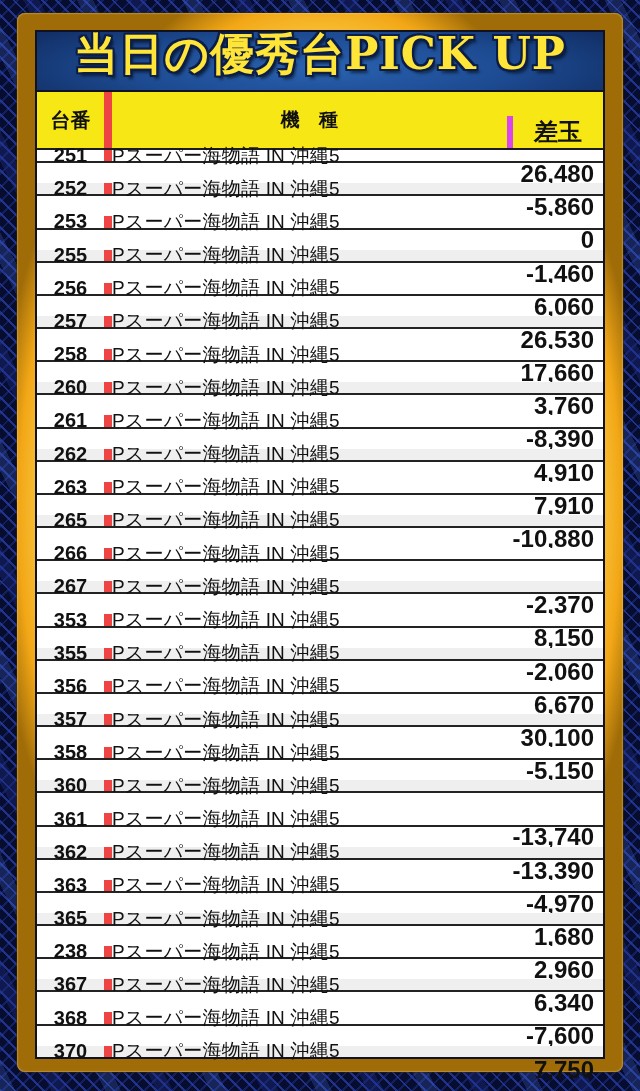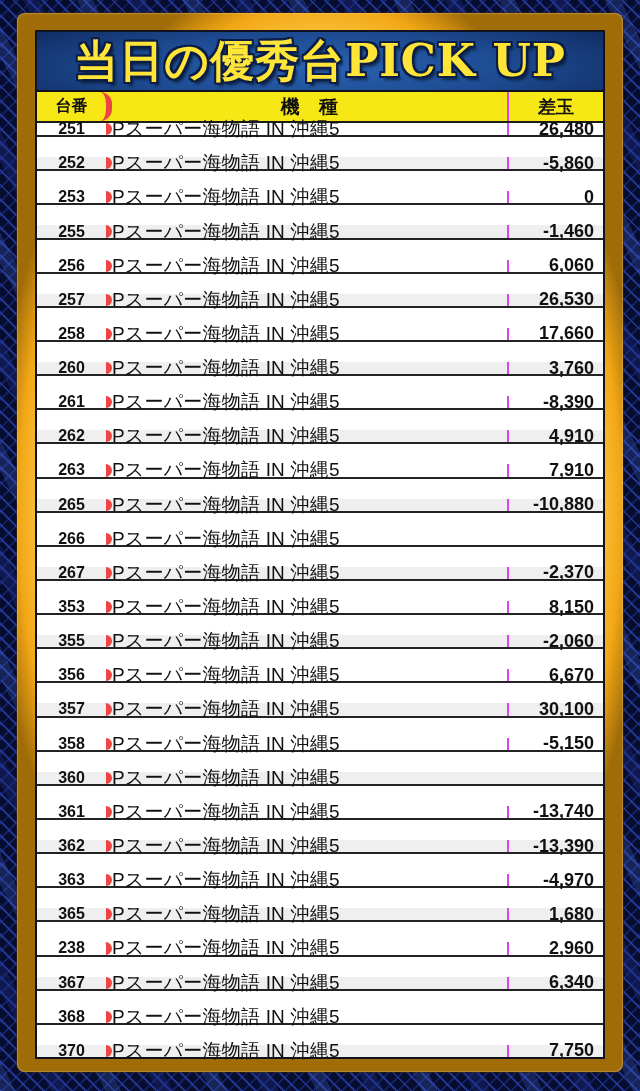--- a/index.html
+++ b/index.html
@@ -43,21 +43,20 @@
     border: 2px solid #10131f;
     min-width: 0;
   }
 
   .title-band {
     flex: 0 0 60px;
     background: radial-gradient(ellipse 75% 130% at 50% 62%,
         #2a62b0 0%, #1d4b92 45%, #122f66 80%, #0d2351 100%);
     border-bottom: 2px solid #10131f;
     display: flex;
-    align-items: center;
     justify-content: center;
     overflow: hidden;
   }
 
   .title-text {
     font-family: "DejaVu Serif", "Liberation Serif", serif;
     font-weight: bold;
     font-size: 44px;
     line-height: 1;
     letter-spacing: 1px;
@@ -93,38 +92,38 @@
     border-bottom: 2px solid #232323;
     min-height: 0;
     color: #111;
   }
   .row:last-child { border-bottom: none; }
   .row:nth-child(even) { background: #efefef; }
 
   .c-no {
     flex: 0 0 75px;
     display: flex; align-items: center; justify-content: center;
-    font-weight: bold; font-size: 16px;
-    border-right: 6px solid #ef4444;
-    border-radius: 12px;
+    font-weight: bold; font-size: 20px;
+    border-right: 8px solid #ef4444;
   }
   .c-model {
     flex: 1;
     display: flex; align-items: center;
     font-size: 19px;
     letter-spacing: 0.2px;
     min-width: 0;
     white-space: nowrap;
   }
   .c-diff {
     flex: 0 0 96px;
     display: flex; align-items: center; justify-content: flex-end;
     padding-right: 9px;
-    font-weight: bold; font-size: 18px;
-    border-left: 2px solid #d946ef;
+    font-weight: bold; font-size: 24px;
+    border-left: 6px solid #d946ef;
+    margin-top: 24px;
   }
 </style>
 </head>
 <body>
 
 <div class="screen">
   <div class="gold-frame">
     <div class="panel">
 
       <div class="title-band">
@@ -288,20 +287,21 @@
 
   <div class="row">
     <div class="c-no">367</div>
     <div class="c-model">Pスーパー海物語 IN 沖縄5</div>
     <div class="c-diff">6,340</div>
   </div>
 
   <div class="row">
     <div class="c-no">368</div>
     <div class="c-model">Pスーパー海物語 IN 沖縄5</div>
+    <div class="c-diff">-7,600</div>
   </div>
 
   <div class="row">
     <div class="c-no">370</div>
     <div class="c-model">Pスーパー海物語 IN 沖縄5</div>
     <div class="c-diff">7,750</div>
   </div>
 </div>
 
     </div>

